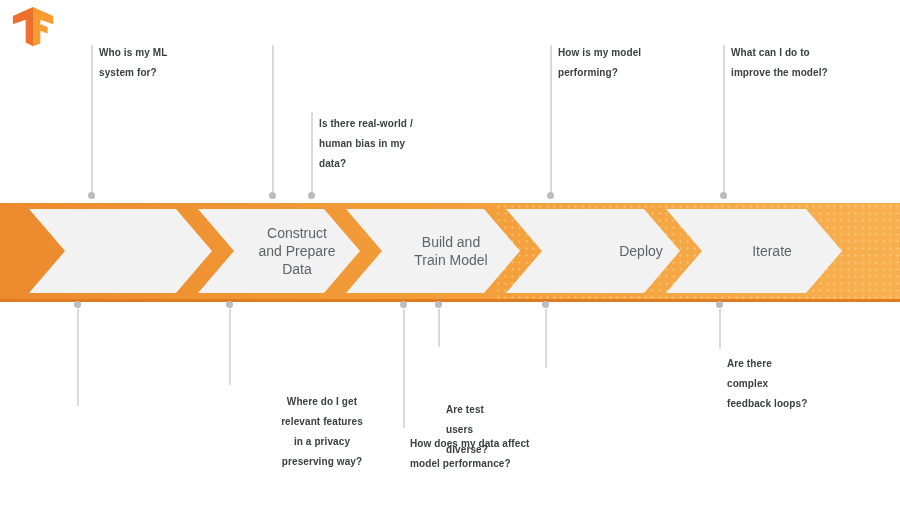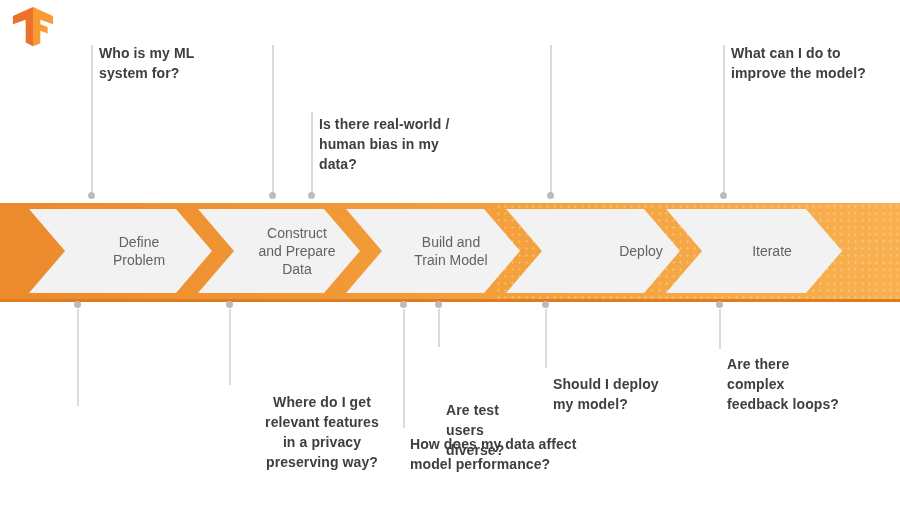--- a/index.html
+++ b/index.html
@@ -7,21 +7,21 @@
     position:relative;width:900px;height:506px;background:#ffffff;overflow:hidden;
     font-family:"Liberation Sans",sans-serif;
   }
   
   .tf-logo{position:absolute;left:10px;top:6px;width:46px;height:42px;}
   
   .vline{position:absolute;width:2px;background:#dadada;}
   .dot{position:absolute;width:7px;height:7px;border-radius:50%;background:#bcbcbc;}
   
   .q{
-    position:absolute;color:#3c4043;font-size:14px;line-height:20px;font-weight:700;
+    position:absolute;color:#3c4043;font-size:10px;line-height:20px;font-weight:700;
     white-space:pre-line;letter-spacing:.1px;
   }
   .qt1{left:99px;top:43px;width:150px;}
   .qt2{left:280px;top:43px;width:200px;}
   .qt3{left:319px;top:114px;width:180px;}
   .qt4{left:558px;top:43px;width:160px;}
   .qt5{left:731px;top:43px;width:170px;}
   .lt1{left:91px;top:45px;height:147px;}
   .lt2{left:272px;top:45px;height:147px;}
   .lt3{left:311px;top:112px;height:80px;}
@@ -92,36 +92,36 @@
   <div class="dot dt2"></div>
   <div class="dot dt3"></div>
   <div class="dot dt4"></div>
   <div class="dot dt5"></div>
 
   <div class="q qt1">Who is my ML
 system for?</div>
   <div class="q qt3">Is there real-world /
 human bias in my
 data?</div>
+  <div class="q qt4">How is my model
+performing?</div>
   <div class="q qt5">What can I do to
 improve the model?</div>
 
   <div class="banner">
     <div class="banner-texture"></div>
     <svg class="chevrons" viewBox="0 0 900 96" preserveAspectRatio="none" aria-hidden="true">
       <polygon fill="#f2f2f2" points="29,6 176,6 212,48 176,90 29,90 65,48"></polygon>
       <polygon fill="#f2f2f2" points="198,6 324,6 360,48 324,90 198,90 234,48"></polygon>
       <polygon fill="#f2f2f2" points="346,6 484,6 520,48 484,90 346,90 382,48"></polygon>
       <polygon fill="#f2f2f2" points="506,6 644,6 680,48 644,90 506,90 542,48"></polygon>
       <polygon fill="#f2f2f2" points="666,6 806,6 842,48 806,90 666,90 702,48"></polygon>
     </svg>
   </div>
 
-  <div class="stage-label s1">Define
-Problem</div>
   <div class="stage-label s2">Construct
 and Prepare
 Data</div>
   <div class="stage-label s3">Build and
 Train Model</div>
   <div class="stage-label s4">Deploy</div>
   <div class="stage-label s5">Iterate</div>
 
   <div class="dot db1"></div>
   <div class="dot db2"></div>
@@ -138,19 +138,17 @@
 
   <div class="q qb2">Where do I get
 relevant features
 in a privacy
 preserving way?</div>
   <div class="q qb3">How does my data affect
 model performance?</div>
   <div class="q qb4">Are test
 users
 diverse?</div>
-  <div class="q qb5">Should I deploy
-my model?</div>
   <div class="q qb6">Are there
 complex
 feedback loops?</div>
 
 </div>
 
 </body></html>

